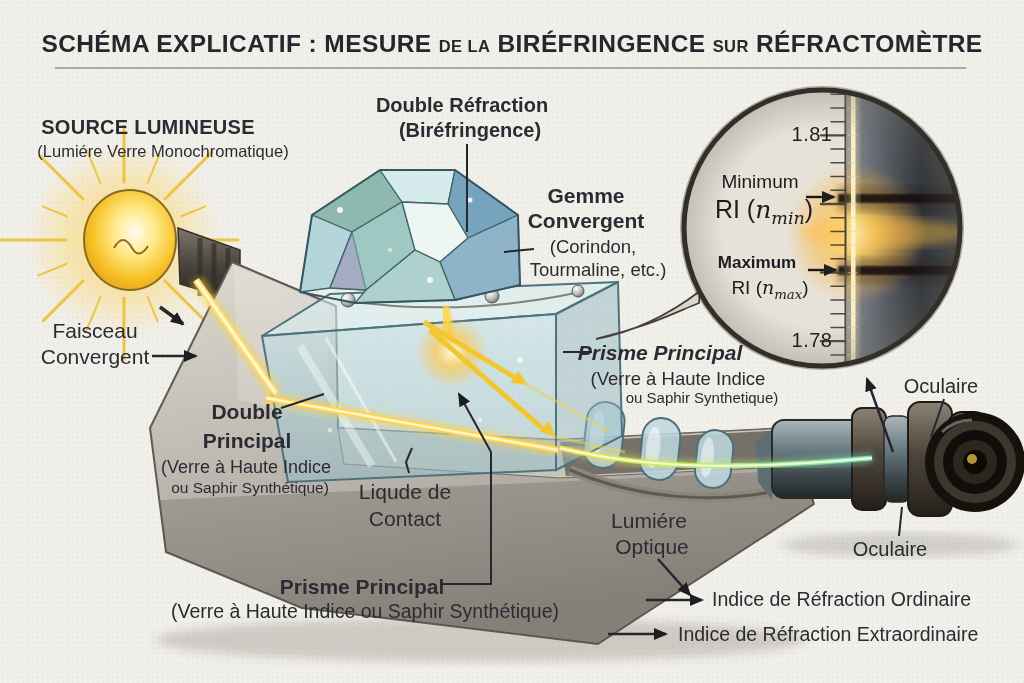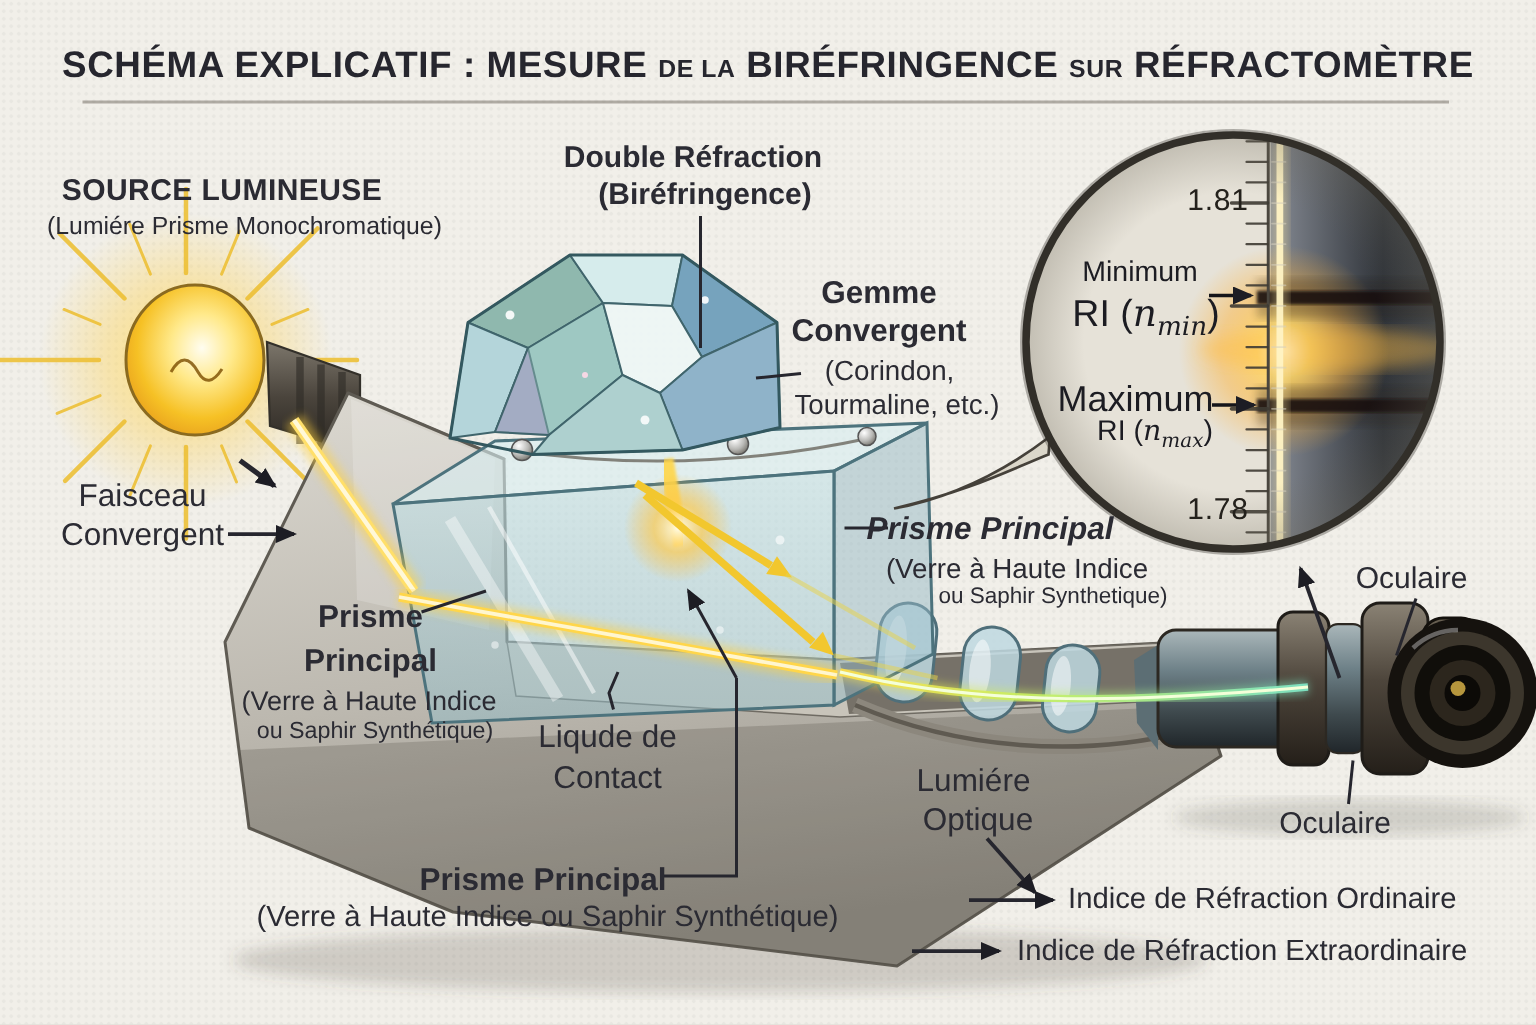--- a/index.html
+++ b/index.html
@@ -331,34 +331,34 @@
       <line x1="608" y1="634" x2="666" y2="634" stroke-width="2.5" marker-end="url(#ah)"></line>
     </g>
   </svg>
 
   <div id="title">
     <span class="big">SCHÉMA EXPLICATIF : MESURE </span><span class="small">DE LA</span><span class="big"> BIRÉFRINGENCE </span><span class="small">SUR</span><span class="big"> RÉFRACTOMÈTRE</span>
   </div>
   <div id="title-rule"></div>
 
   <div class="lbl" style="left:148px;top:117px;font-size:20px;font-weight:600;letter-spacing:.3px;">SOURCE LUMINEUSE</div>
-  <div class="lbl" style="left:163px;top:143px;font-size:16.5px;">(Lumiére Prisme Monochromatique)</div>
+  <div class="lbl" style="left:163px;top:143px;font-size:16.5px;">(Lumiére Verre Monochromatique)</div>
 
   <div class="lbl b" style="left:450px;top:95px;font-size:20px;margin-left:12px;">Double Réfraction</div>
   <div class="lbl b" style="left:470px;top:120px;font-size:20px;">(Biréfringence)</div>
 
   <div class="lbl b" style="left:586px;top:185px;font-size:21px;">Gemme</div>
   <div class="lbl b" style="left:586px;top:210px;font-size:21px;">Convergent</div>
   <div class="lbl" style="left:593px;top:237px;font-size:18.5px;">(Corindon,</div>
   <div class="lbl" style="left:598px;top:260px;font-size:18.5px;">Tourmaline, etc.)</div>
 
   <div class="lbl" style="left:95px;top:320px;font-size:21px;">Faisceau</div>
   <div class="lbl" style="left:95px;top:346px;font-size:21px;">Convergent</div>
 
-  <div class="lbl b" style="left:247px;top:401px;font-size:21px;">Prisme</div>
+  <div class="lbl b" style="left:247px;top:401px;font-size:21px;">Double</div>
   <div class="lbl b" style="left:247px;top:430px;font-size:21px;">Principal</div>
   <div class="lbl" style="left:246px;top:458px;font-size:18px;">(Verre à Haute Indice</div>
   <div class="lbl" style="left:250px;top:480px;font-size:15.5px;">ou Saphir Synthétique)</div>
 
   <div class="lbl" style="left:405px;top:481px;font-size:21px;">Liqude de</div>
   <div class="lbl" style="left:405px;top:508px;font-size:21px;">Contact</div>
 
   <div class="lbl i" style="left:660px;top:342px;font-size:21px;font-weight:600;">Prisme Principal</div>
   <div class="lbl" style="left:678px;top:369px;font-size:18.5px;">(Verre à Haute Indice</div>
   <div class="lbl" style="left:702px;top:390px;font-size:15px;">ou Saphir Synthetique)</div>
@@ -374,16 +374,16 @@
 
   <div class="lbl la" style="left:712px;top:589px;font-size:19.5px;">Indice de Réfraction Ordinaire</div>
   <div class="lbl la" style="left:678px;top:624px;font-size:19.5px;">Indice de Réfraction Extraordinaire</div>
 
   <div class="lbl" style="left:812px;top:124px;font-size:20px;letter-spacing:.5px;color:#24211c;">1.81</div>
   <div class="lbl" style="left:812px;top:330px;font-size:20px;letter-spacing:.5px;color:#24211c;">1.78</div>
 
   <div class="lbl" style="left:760px;top:172px;font-size:19px;font-weight:500;color:#1c1c22;">Minimum</div>
   <div class="lbl" style="left:764px;top:196px;font-size:25px;font-weight:500;color:#1c1c22;"><span>RI (</span><span class="mathn">n</span><sub class="mathn">min</sub><span>)</span></div>
 
-  <div class="lbl" style="left:757px;top:254px;font-size:24px;font-weight:400;color:#1c1c22;">Maximum</div>
+  <div class="lbl" style="left:757px;top:254px;font-size:17px;font-weight:700;color:#1c1c22;">Maximum</div>
   <div class="lbl" style="left:770px;top:278px;font-size:19px;font-weight:500;color:#1c1c22;"><span>RI (</span><span class="mathn">n</span><sub class="mathn">max</sub><span>)</span></div>
 
 </div>
 
 </body></html>

